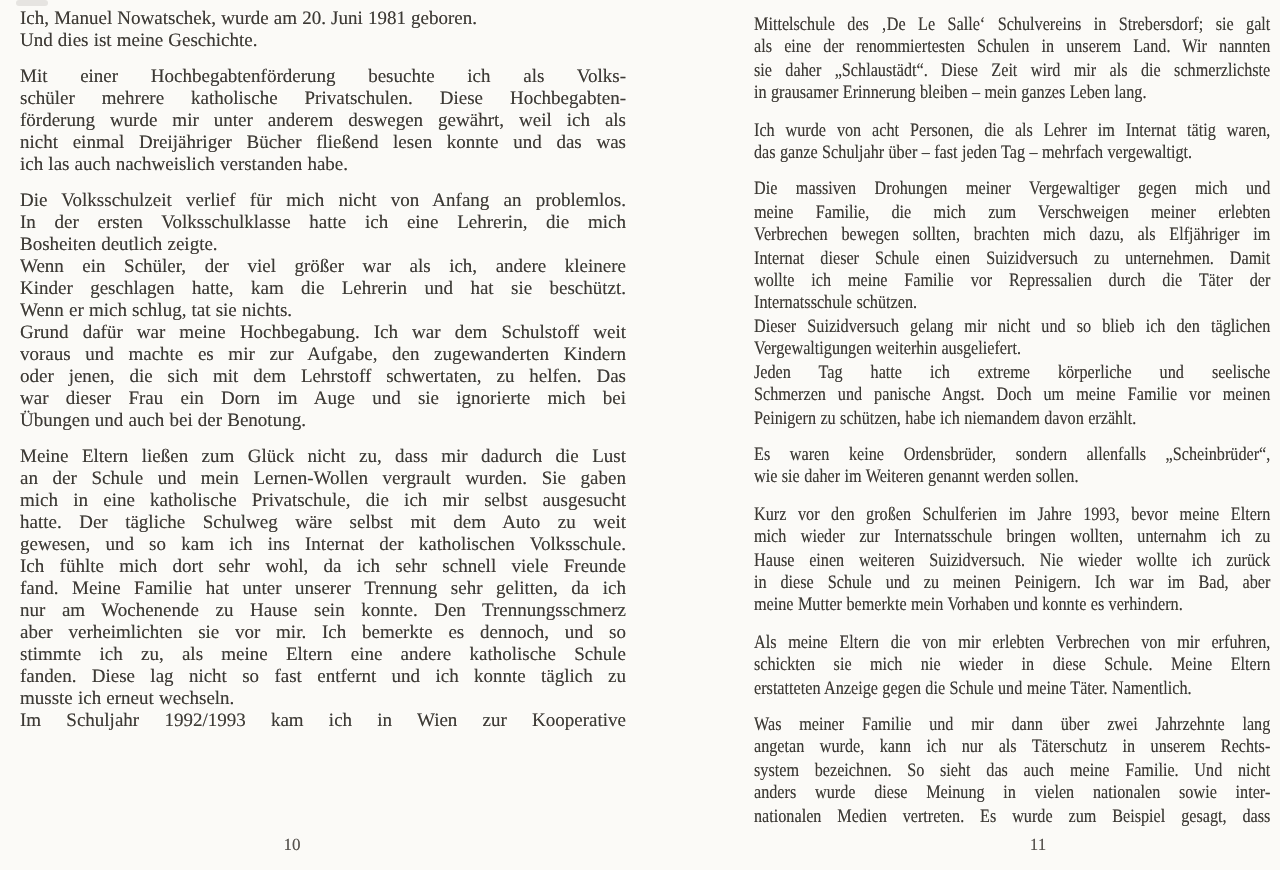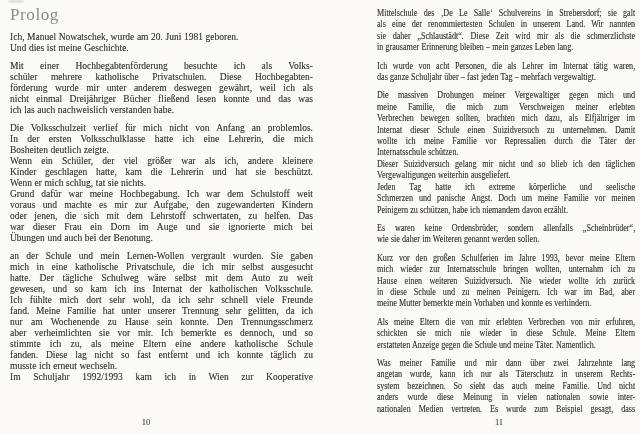--- a/index.html
+++ b/index.html
@@ -28,34 +28,33 @@
     text-align-last:justify;
     -moz-text-align-last:justify;
     word-spacing:0.2px;
   }
   .line.flush{text-align-last:left;-moz-text-align-last:left;}
   .pagenum{
     position:absolute;top:417px;font-size:8.5px;color:#55524d;
     text-align:center;text-shadow:0 0 0.3px rgba(85,82,77,0.5);
   }
   .pagenum-left{left:10px;width:272px;text-align:center;}
-  .pagenum-right{left:377px;width:244px;}
+  .pagenum-right{left:397px;width:244px;}
   .scan-artifact{
     position:absolute;left:8px;top:0;width:16px;height:3px;
     background:#d8d6d2;border-radius:2px;opacity:0.6;
   }
 </style>
 </head>
 <body>
 
 <div class="spread">
   <div class="scan-artifact"></div>
 
   <div class="page page-left">
-    <h1 class="heading">Prolog</h1>
     <div class="body-text">
         <div class="block">
           <div class="line flush">Ich, Manuel Nowatschek, wurde am 20. Juni 1981 geboren.</div>
         </div>
         <div class="block">
           <div class="line flush">Und dies ist meine Geschichte.</div>
         </div>
         <div class="block gap">
           <div class="line">Mit einer Hochbegabtenförderung besuchte ich als Volks-</div>
           <div class="line">schüler mehrere katholische Privatschulen. Diese Hochbegabten-</div>
@@ -74,20 +73,21 @@
           <div class="line flush">Wenn er mich schlug, tat sie nichts.</div>
         </div>
         <div class="block">
           <div class="line">Grund dafür war meine Hochbegabung. Ich war dem Schulstoff weit</div>
           <div class="line">voraus und machte es mir zur Aufgabe, den zugewanderten Kindern</div>
           <div class="line">oder jenen, die sich mit dem Lehrstoff schwertaten, zu helfen. Das</div>
           <div class="line">war dieser Frau ein Dorn im Auge und sie ignorierte mich bei</div>
           <div class="line flush">Übungen und auch bei der Benotung.</div>
         </div>
         <div class="block gap">
+          <div class="line">Meine Eltern ließen zum Glück nicht zu, dass mir dadurch die Lust</div>
           <div class="line">an der Schule und mein Lernen-Wollen vergrault wurden. Sie gaben</div>
           <div class="line">mich in eine katholische Privatschule, die ich mir selbst ausgesucht</div>
           <div class="line">hatte. Der tägliche Schulweg wäre selbst mit dem Auto zu weit</div>
           <div class="line">gewesen, und so kam ich ins Internat der katholischen Volksschule.</div>
           <div class="line">Ich fühlte mich dort sehr wohl, da ich sehr schnell viele Freunde</div>
           <div class="line">fand. Meine Familie hat unter unserer Trennung sehr gelitten, da ich</div>
           <div class="line">nur am Wochenende zu Hause sein konnte. Den Trennungsschmerz</div>
           <div class="line">aber verheimlichten sie vor mir. Ich bemerkte es dennoch, und so</div>
           <div class="line">stimmte ich zu, als meine Eltern eine andere katholische Schule</div>
           <div class="line">fanden. Diese lag nicht so fast entfernt und ich konnte täglich zu</div>

